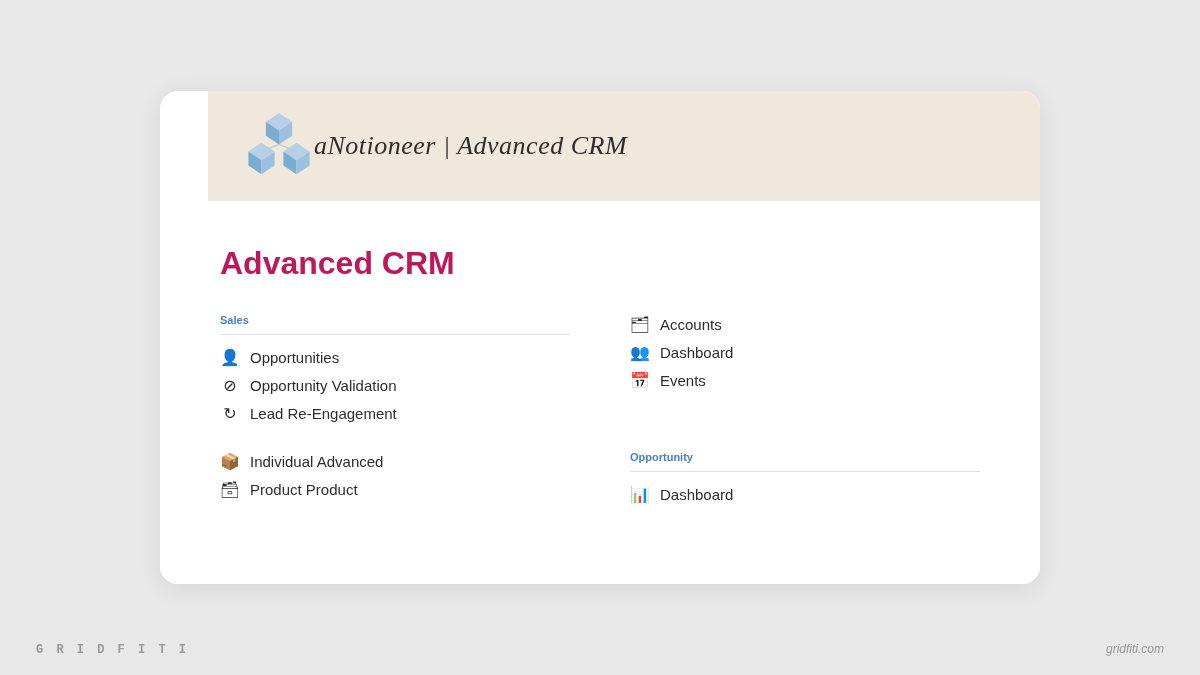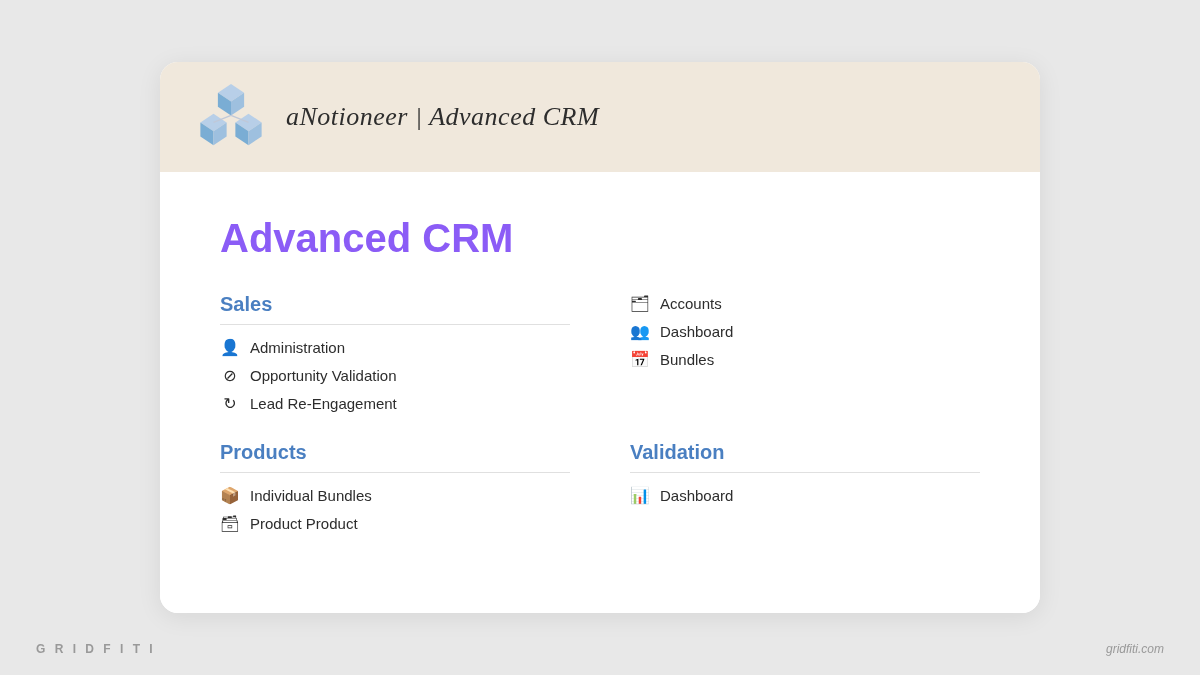--- a/index.html
+++ b/index.html
@@ -20,56 +20,56 @@
       border-radius: 18px;
       overflow: hidden;
       box-shadow: 0 4px 24px rgba(0,0,0,0.08);
     }
 
     .header-band {
       background-color: #f0e8dc;
       display: flex;
       align-items: center;
       padding: 18px 36px;
-      gap: 20px;
       min-height: 100px;
+      margin-left: 48px;
     }
 
     .header-title {
       font-size: 26px;
       font-family: 'Georgia', serif;
       color: #2d2d2d;
       font-style: italic;
       letter-spacing: 0.5px;
     }
 
     .content-area {
       padding: 44px 60px 52px 60px;
       background: #ffffff;
     }
 
     .page-title {
-      font-size: 40px;
+      font-size: 32px;
       font-weight: 700;
-      color: #8b5cf6;
+      color: #be185d;
       margin-bottom: 32px;
     }
 
     .sections-grid {
       display: grid;
       grid-template-columns: 1fr 1fr;
       gap: 0 60px;
     }
 
     .section {
       margin-bottom: 28px;
     }
 
     .section-heading {
-      font-size: 20px;
+      font-size: 11px;
       font-weight: 600;
       color: #4a7fc1;
       padding-bottom: 8px;
       border-bottom: 1px solid #e0e0e0;
       margin-bottom: 12px;
     }
 
     .section-items {
       list-style: none;
       display: flex;
@@ -133,21 +133,21 @@
 
   <div class="content-area">
     <h1 class="page-title">Advanced CRM</h1>
 
     <div class="sections-grid" id="sections-grid">
     <div class="section">
           <div class="section-heading">Sales</div>
           <ul class="section-items">
             <li class="section-item">
               <span class="item-icon">👤</span>
-              <span>Administration</span>
+              <span>Opportunities</span>
             </li>
             <li class="section-item">
               <span class="item-icon">⊘</span>
               <span>Opportunity Validation</span>
             </li>
             <li class="section-item">
               <span class="item-icon">↻</span>
               <span>Lead Re-Engagement</span>
             </li>
           </ul>
@@ -157,49 +157,48 @@
             <li class="section-item">
               <span class="item-icon">🗂</span>
               <span>Accounts</span>
             </li>
             <li class="section-item">
               <span class="item-icon">👥</span>
               <span>Dashboard</span>
             </li>
             <li class="section-item">
               <span class="item-icon">📅</span>
-              <span>Bundles</span>
+              <span>Events</span>
             </li>
           </ul>
         </div>
         <div class="section">
-          <div class="section-heading">Products</div>
           <ul class="section-items">
             <li class="section-item">
               <span class="item-icon">📦</span>
-              <span>Individual Bundles</span>
+              <span>Individual Advanced</span>
             </li>
             <li class="section-item">
               <span class="item-icon">🗃</span>
               <span>Product Product</span>
             </li>
           </ul>
         </div>
         <div class="section">
-          <div class="section-heading">Validation</div>
+          <div class="section-heading">Opportunity</div>
           <ul class="section-items">
             <li class="section-item">
               <span class="item-icon">📊</span>
               <span>Dashboard</span>
             </li>
           </ul>
         </div>
       </div>
   </div>
 
 </div>
 
 <div style="position:fixed;bottom:18px;left:36px;">
-  <span style="font-size:12px;font-weight:700;letter-spacing:3px;color:#999;">G R I D F I T I</span>
+  <span style="font-size:12px;font-weight:700;letter-spacing:3px;color:#999;font-family:Liberation Mono, monospace;">G R I D F I T I</span>
 </div>
 <div style="position:fixed;bottom:18px;right:36px;">
   <span style="font-size:12px;color:#999;font-style:italic;">gridfiti.com</span>
 </div>
 
 </body></html>

